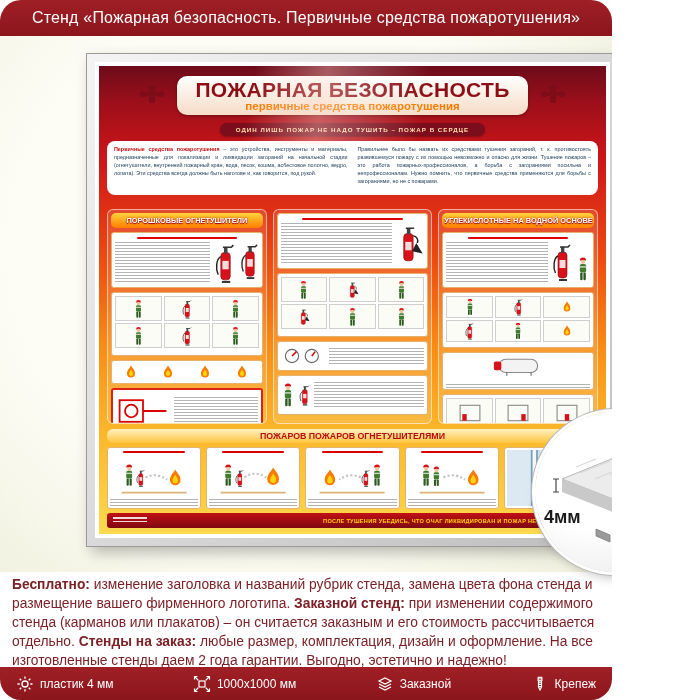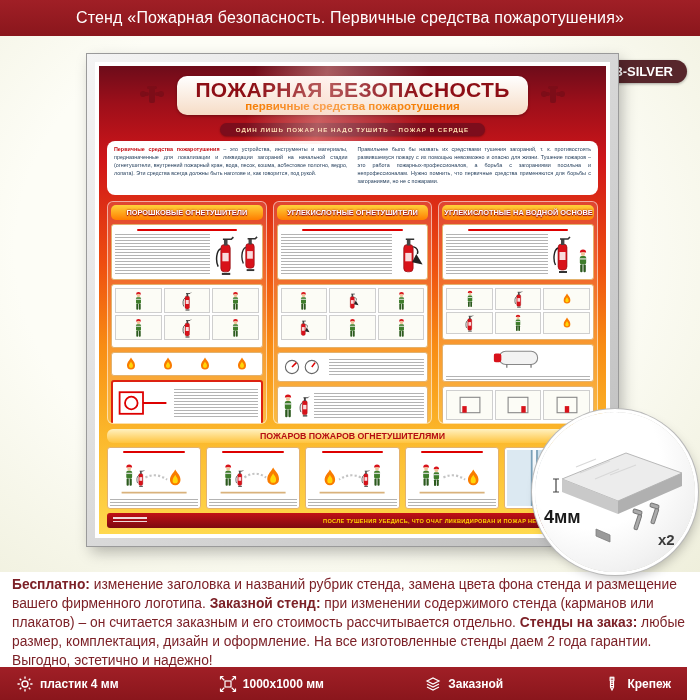--- a/index.html
+++ b/index.html
@@ -1,17 +1,17 @@
 <!DOCTYPE html>
 <html><head>
 <meta charset="utf-8">
 <style>
   * { box-sizing: border-box; }
   body { margin:0; background:#fff; font-family:"Liberation Sans", sans-serif; }
-  .page { position:relative; width:700px; height:700px; overflow:hidden; background:#fff; }
+  .page { position:relative; width:612px; height:700px; overflow:hidden; background:#fff;border-radius:21px; }
 
   
   .topbar { position:absolute; top:0; left:0; right:0; height:36px;
     background:linear-gradient(180deg,#a01f26,#8a161c);
     color:#fff; display:flex; align-items:center; justify-content:center;
     font-size:16px; letter-spacing:.2px; }
 
   
   .stage { position:absolute; top:36px; left:0; right:0; height:536px;
     background:radial-gradient(ellipse at 45% 40%, #fdfdf6 55%, #efefdc 100%); }
@@ -42,21 +42,21 @@
   .ribbon { margin:5px auto 0; width:fit-content; background:#7c0d1c; color:#ffdfae;
     font-size:6.2px; font-weight:bold; letter-spacing:1px; padding:3px 16px;
     border-radius:8px; white-space:nowrap; box-shadow:0 1px 2px rgba(0,0,0,.3); }
 
   .intro { margin-top:5px; height:54px; background:#fff; border-radius:8px;
     padding:4px 7px; display:flex; gap:10px; font-size:5.4px; line-height:1.5;
     color:#27415e; text-align:justify; overflow:hidden; }
   .intro .icol { flex:1; }
   .intro .lead { color:#c40b10; font-weight:bold; }
 
-  .cols { margin-top:6px; flex:1; display:flex; gap:6px; min-height:0; }
+  .cols { margin-top:14px; flex:1; display:flex; gap:6px; min-height:0; }
   .colm { flex:1; display:flex; flex-direction:column; gap:4px; min-width:0;
     background:rgba(255,255,255,.12); border:1px solid rgba(255,255,255,.55);
     border-radius:6px; padding:3px; overflow:hidden; }
   .chead { background:linear-gradient(180deg,#ffd23a,#ff7d00); border-radius:5px;
     color:#fff; font-weight:bold; font-size:7.4px; text-align:center; padding:3px 2px;
     text-shadow:0 1px 1px #901, 0 0 2px #901; flex:0 0 auto; white-space:nowrap; overflow:hidden; }
   .panel { background:#fff; border:1px solid #e3b26e; border-radius:3px; padding:3px; overflow:hidden; flex:0 0 auto; }
   .lines { background-image:repeating-linear-gradient(to bottom,#9a9a9a 0,#9a9a9a 1px,transparent 1px,transparent 3px); opacity:.75; }
   .red-rule { height:2px; background:#d00; width:70%; margin:1px auto 3px; border-radius:1px; }
   .row { display:flex; gap:4px; align-items:stretch; }
@@ -83,23 +83,23 @@
     box-shadow:0 0 0 3px #fff, 0 0 0 4px #b9b9b9, 3px 5px 12px rgba(0,0,0,.28);
     display:flex; align-items:center; justify-content:center; }
   .inset svg text { font-family:"Liberation Sans", sans-serif; }
 
   
   .desc-p { position:absolute; top:575px; left:12px; right:10px; margin:0;
     font-size:13.8px; line-height:19px; color:#7c2127; }
   .desc-p b { font-weight:bold; }
 
   
-  .features { position:absolute; bottom:0; left:0; right:13px; height:33px;
+  .features { position:absolute; bottom:0; left:0; right:0; height:33px;
     background:linear-gradient(180deg,#a01f26,#8a161c); color:#fff;
-    display:flex; align-items:center; justify-content:space-between; padding:8px 16px;font-weight:bold; }
+    display:flex; align-items:center; justify-content:space-between; padding:8px 16px; }
   .feat { display:flex; align-items:center; gap:6px; font-size:12px; white-space:nowrap; }
   .feat svg { flex:0 0 auto; }
 </style>
 </head>
 <body>
 
 <svg style="position:absolute;width:0;height:0" aria-hidden="true">
   <defs>
     <symbol id="sym-ext" viewBox="0 0 20 40">
       <path d="M7 38 h8" stroke="#333" stroke-width="2"></path>
@@ -260,21 +260,20 @@
                     <rect x="4" y="3" width="26" height="24" fill="#fff" stroke="#d00" stroke-width="2"></rect>
                     <circle cx="17" cy="15" r="7" fill="none" stroke="#d00" stroke-width="2"></circle>
                     <path d="M30 15 h26" stroke="#d00" stroke-width="2"></path>
                   </svg>
                   <div class="lines" style="flex:1;height:28px"></div>
                 </div>
               </div>
             </div>
 
             <div class="colm">
-              <div class="chead">УГЛЕКИСЛОТНЫЕ ОГНЕТУШИТЕЛИ</div>
               <div class="panel" style="height:56px">
                 <div class="red-rule"></div>
                 <div class="row" style="height:42px">
                   <div class="lines" style="flex:1"></div>
                   <svg width="28" height="42">
                       <use href="#sym-co2" width="28" height="42"></use>
                     </svg>
                 </div>
               </div>
               <div class="panel" style="height:64px">

